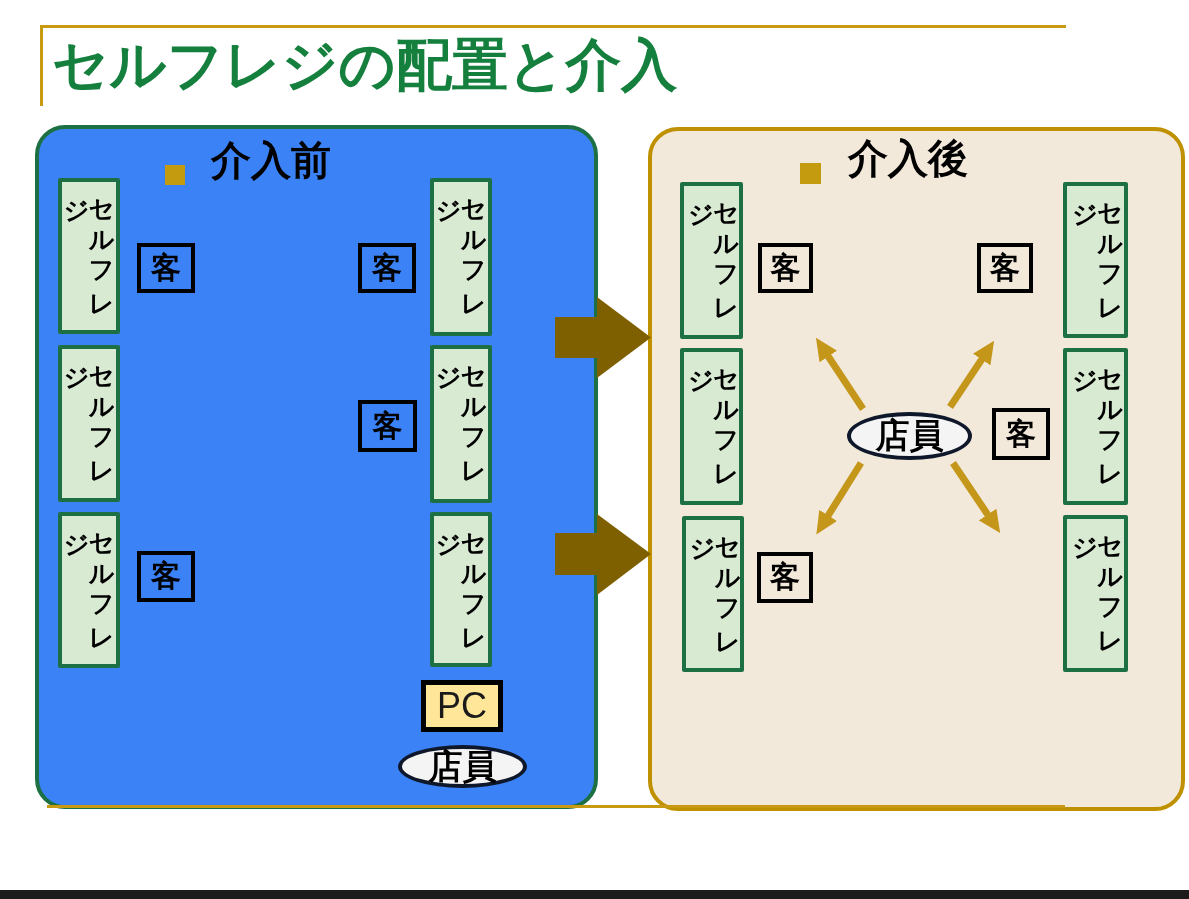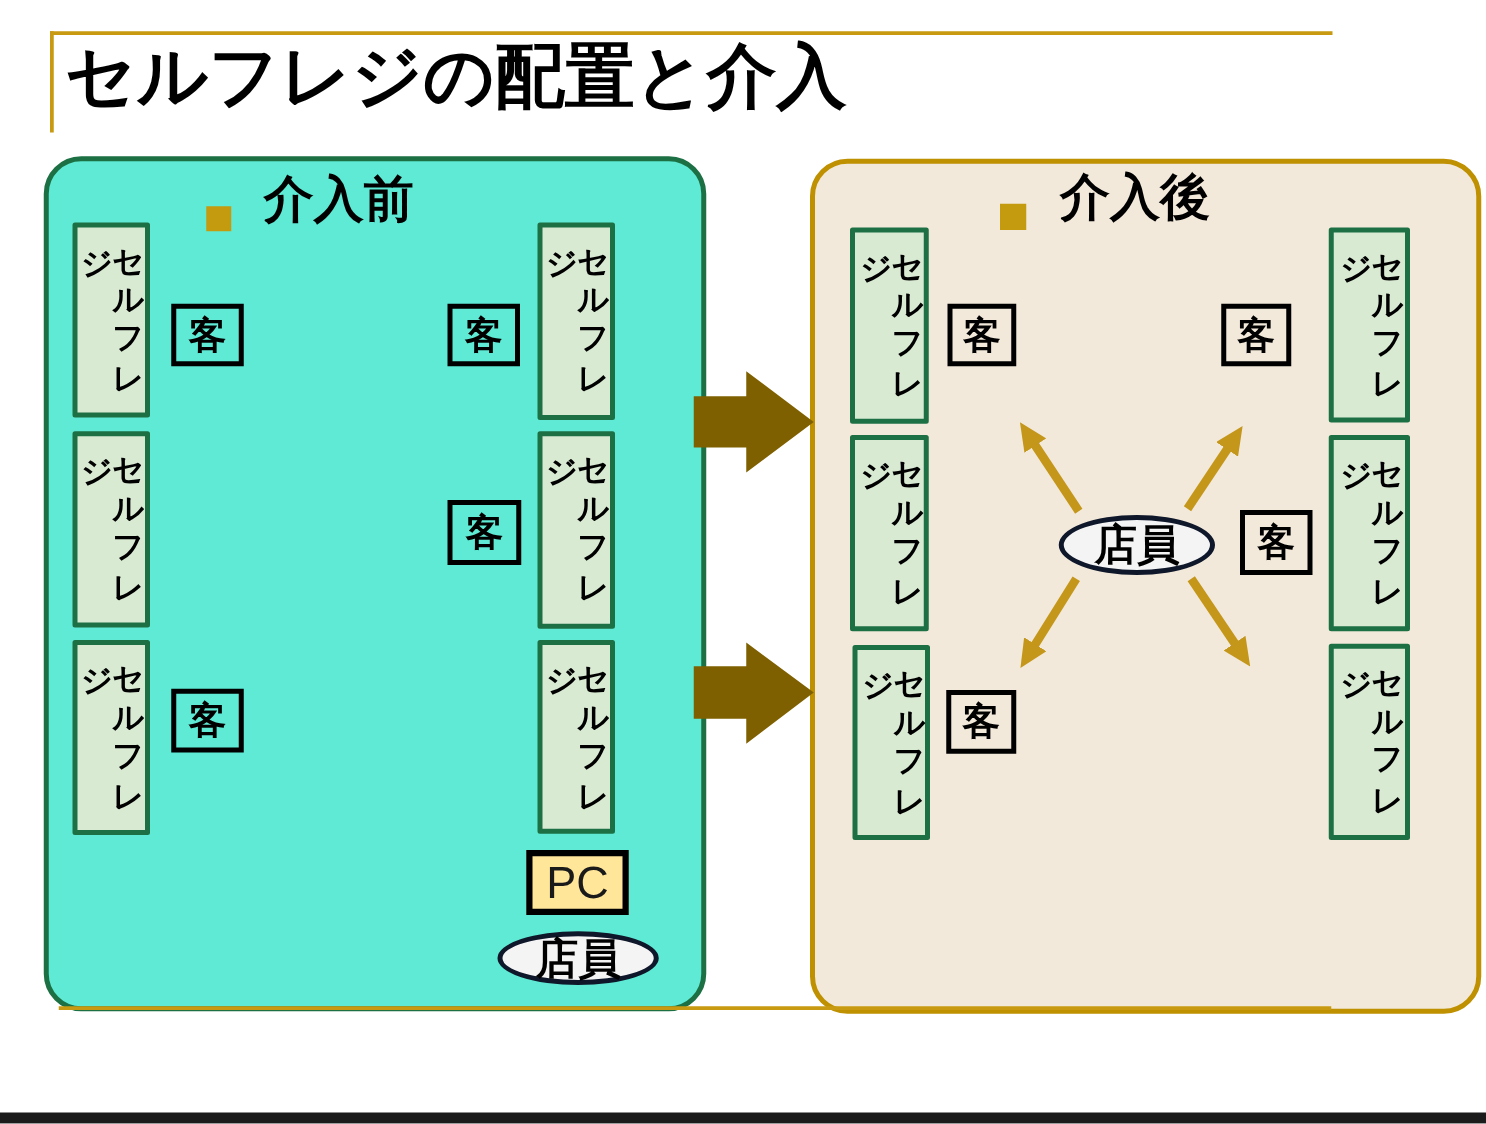--- a/index.html
+++ b/index.html
@@ -7,24 +7,24 @@
     position:relative;width:1189px;height:899px;overflow:hidden;background:#ffffff;
     font-family:"Liberation Sans","DejaVu Sans",sans-serif;
   }
   .rule{position:absolute;background:#C79A12;}
   .rule-top{left:40px;top:25px;width:1026px;height:3px;}
   .rule-left{left:40px;top:25px;width:3px;height:81px;}
   .rule-bottom{left:47px;top:805px;width:1018px;height:3px;}
   .footer-bar{position:absolute;left:0;top:890px;width:1189px;height:9px;background:#1B1B1B;}
   .title{
     position:absolute;left:52px;top:30px;margin:0;
-    font-size:56px;font-weight:bold;color:#000000;line-height:1.25;letter-spacing:0px;white-space:nowrap;font-family:Liberation Mono, monospace;
+    font-size:56px;font-weight:bold;color:#15803d;line-height:1.25;letter-spacing:0px;white-space:nowrap;
   }
   .panel{position:absolute;border-radius:30px;}
-  .panel-before{left:35px;top:125px;width:522px;height:676px;background:#5eead4;border:4px solid #1D7044;}
+  .panel-before{left:35px;top:125px;width:522px;height:676px;background:#3b82f6;border:4px solid #1D7044;padding-left:33px;}
   .panel-after{left:648px;top:127px;width:529px;height:676px;background:#F2E9DA;border:4px solid #BF9000;font-family:Liberation Mono, monospace;}
   .bullet{position:absolute;background:#C49A0F;}
   .heading{
     position:absolute;margin:0;font-size:40px;font-weight:bold;color:#000000;line-height:1.15;white-space:nowrap;
   }
   .reg{
     position:absolute;box-sizing:border-box;border:4px solid #1D7044;background:#D9EAD3;border-radius:2px;
     display:flex;align-items:center;justify-content:center;
   }
   .reg span{

